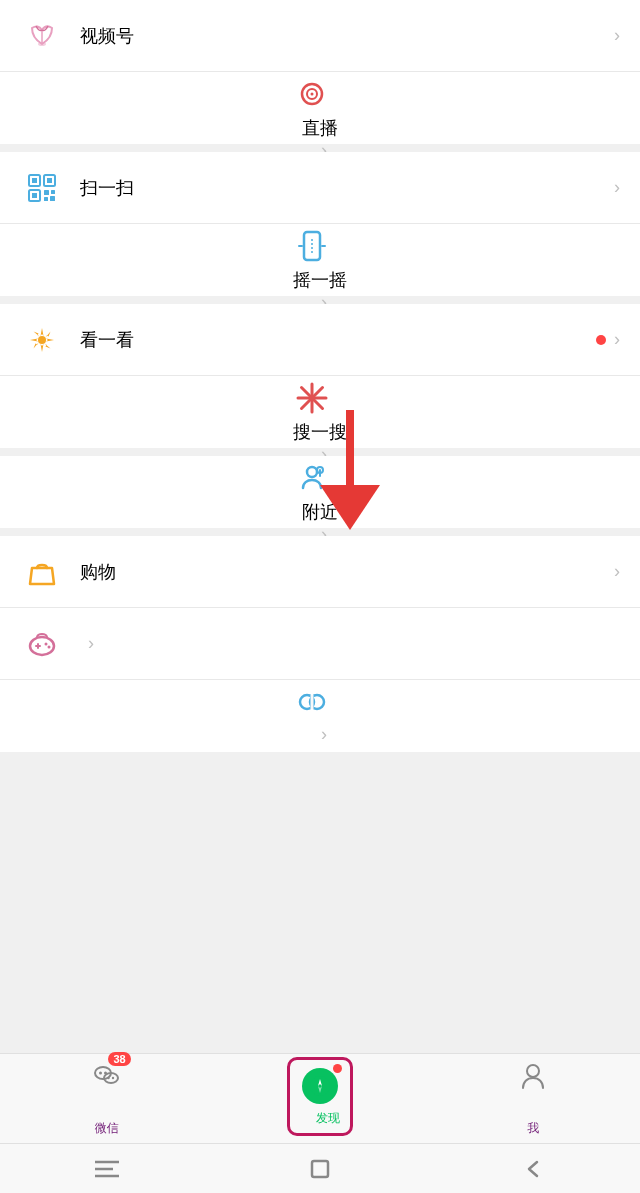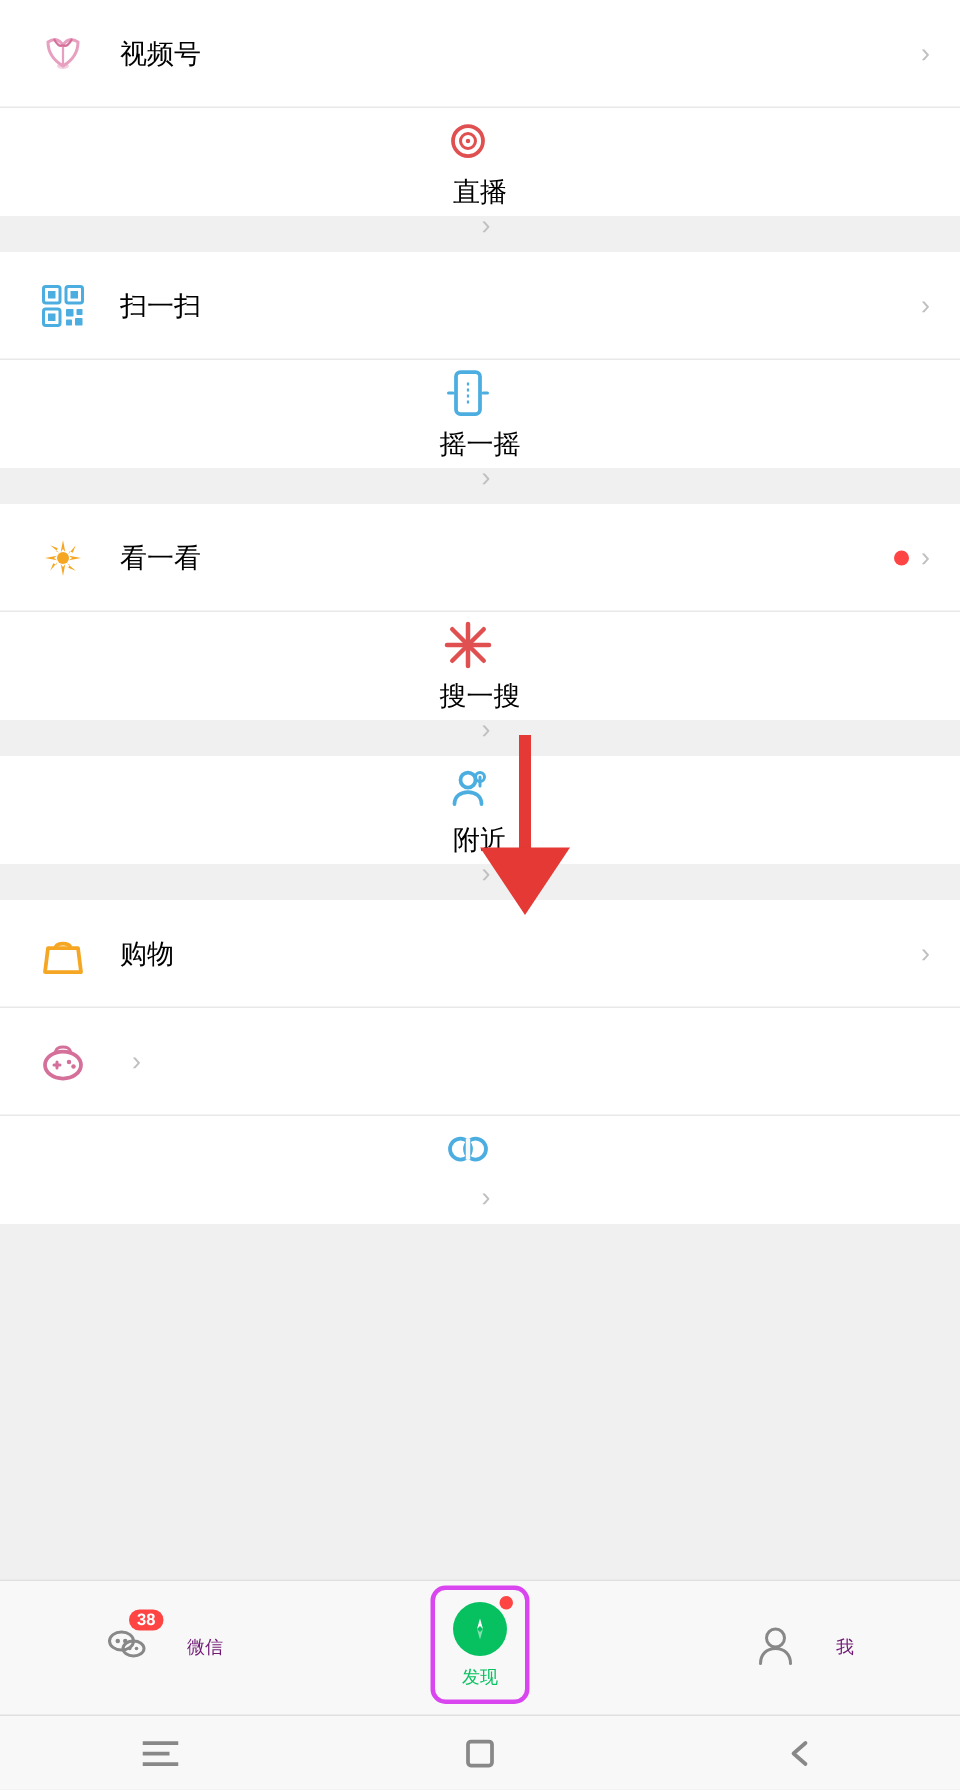--- a/index.html
+++ b/index.html
@@ -12,21 +12,21 @@
       display: flex;
       flex-direction: column;
     }
 
     .menu-list {
       flex: 1;
       background: #f0f0f0;
     }
 
     .menu-group {
-      margin-bottom: 24px;
+      margin-bottom: 8px;
     }
 
     .menu-item {
       background: #ffffff;
       display: flex;
       align-items: center;
       height: 72px;
       padding: 0 20px;
       border-bottom: 1px solid #e8e8e8;
       cursor: pointer;
@@ -85,21 +85,21 @@
       border-top: 1px solid #e0e0e0;
       display: flex;
       align-items: center;
       justify-content: space-around;
       height: 90px;
       padding-bottom: 4px;
     }
 
     .nav-item {
       display: flex;
-      flex-direction: row;
+      flex-direction: column;
       align-items: center;
       justify-content: center;
       flex: 1;
       height: 100%;
       cursor: pointer;
       position: relative;
       gap: 20px;
     }
 
     .nav-icon-wrap {
@@ -375,21 +375,21 @@
         <circle cx="17.5" cy="18" r="1.2" fill="#888"></circle>
         <circle cx="22" cy="18" r="1.2" fill="#888"></circle>
       </svg>
       <span class="nav-badge">38</span>
     </div>
     <span class="nav-label">微信</span>
   </div>
 
 
   <div class="nav-item discover-active">
-    <div style="border:3px solid #d946ef; border-radius:10px; padding:6px 10px; display:flex; flex-direction:column; align-items:center;">
+    <div style="border:3px solid #be185d; border-radius:10px; padding:6px 10px; display:flex; flex-direction:column; align-items:flex-end;">
       <div class="nav-icon-wrap" style="position:relative;">
         <div class="discover-icon-circle">
           <svg width="22" height="22" viewBox="0 0 22 22" fill="none">
             <circle cx="11" cy="11" r="10" fill="#07c160"></circle>
 
             <polygon points="11,4 13,11 11,9 9,11" fill="white"></polygon>
             <polygon points="11,18 9,11 11,13 13,11" fill="white" opacity="0.5"></polygon>
           </svg>
         </div>
         <span class="discover-dot"></span>

